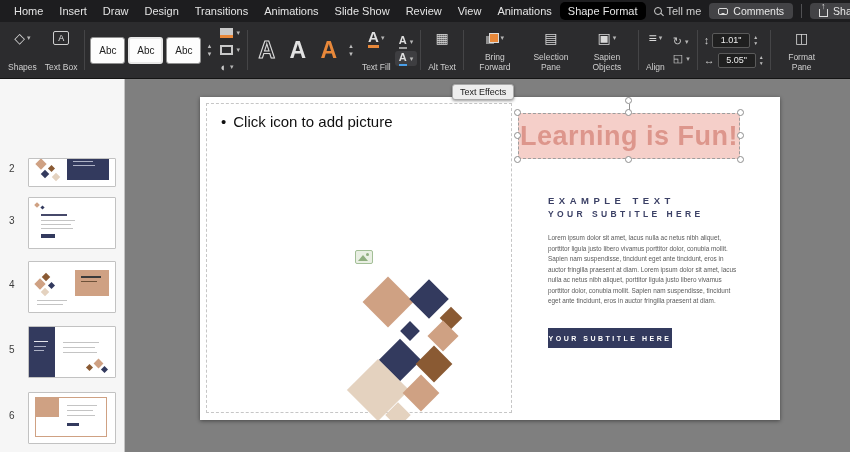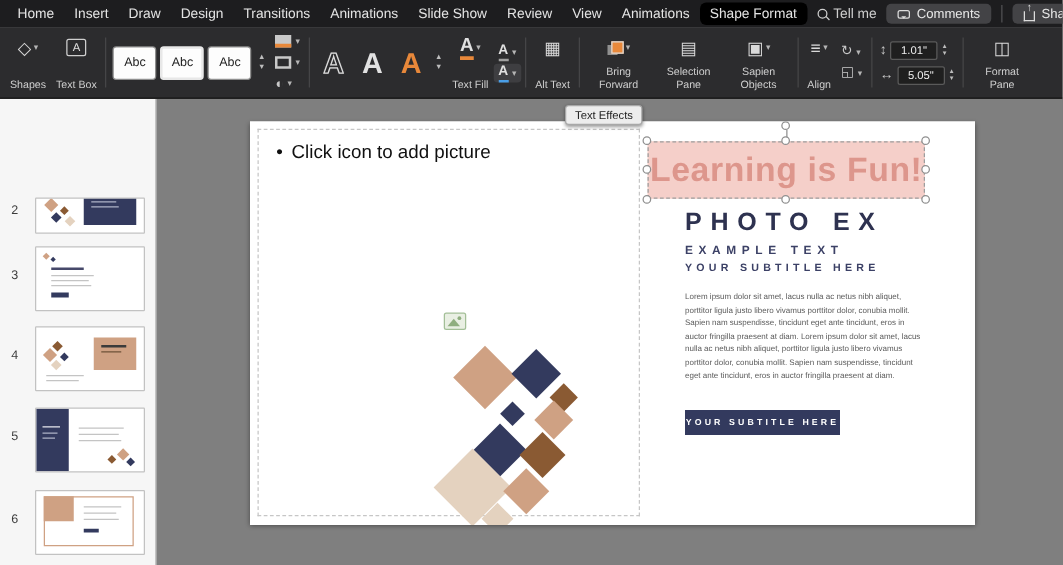--- a/index.html
+++ b/index.html
@@ -393,19 +393,18 @@
       <div class="handle h-n"></div>
       <div class="handle h-ne"></div>
       <div class="handle h-w"></div>
       <div class="handle h-e"></div>
       <div class="handle h-sw"></div>
       <div class="handle h-s"></div>
       <div class="handle h-se"></div>
       <div class="title-text">Learning is Fun!</div>
     </div>
 
-    <div class="heading">PHOTO EX</div>
     <div class="sub1">EXAMPLE TEXT</div>
     <div class="sub2">YOUR SUBTITLE HERE</div>
     <div class="bodytx">Lorem ipsum dolor sit amet, lacus nulla ac netus nibh aliquet, porttitor ligula justo libero vivamus porttitor dolor, conubia mollit. Sapien nam suspendisse, tincidunt eget ante tincidunt, eros in auctor fringilla praesent at diam. Lorem ipsum dolor sit amet, lacus nulla ac netus nibh aliquet, porttitor ligula justo libero vivamus porttitor dolor, conubia mollit. Sapien nam suspendisse, tincidunt eget ante tincidunt, eros in auctor fringilla praesent at diam.</div>
     <div class="subbtn">YOUR SUBTITLE HERE</div>
   </div>
 </div>
 
 </body></html>

